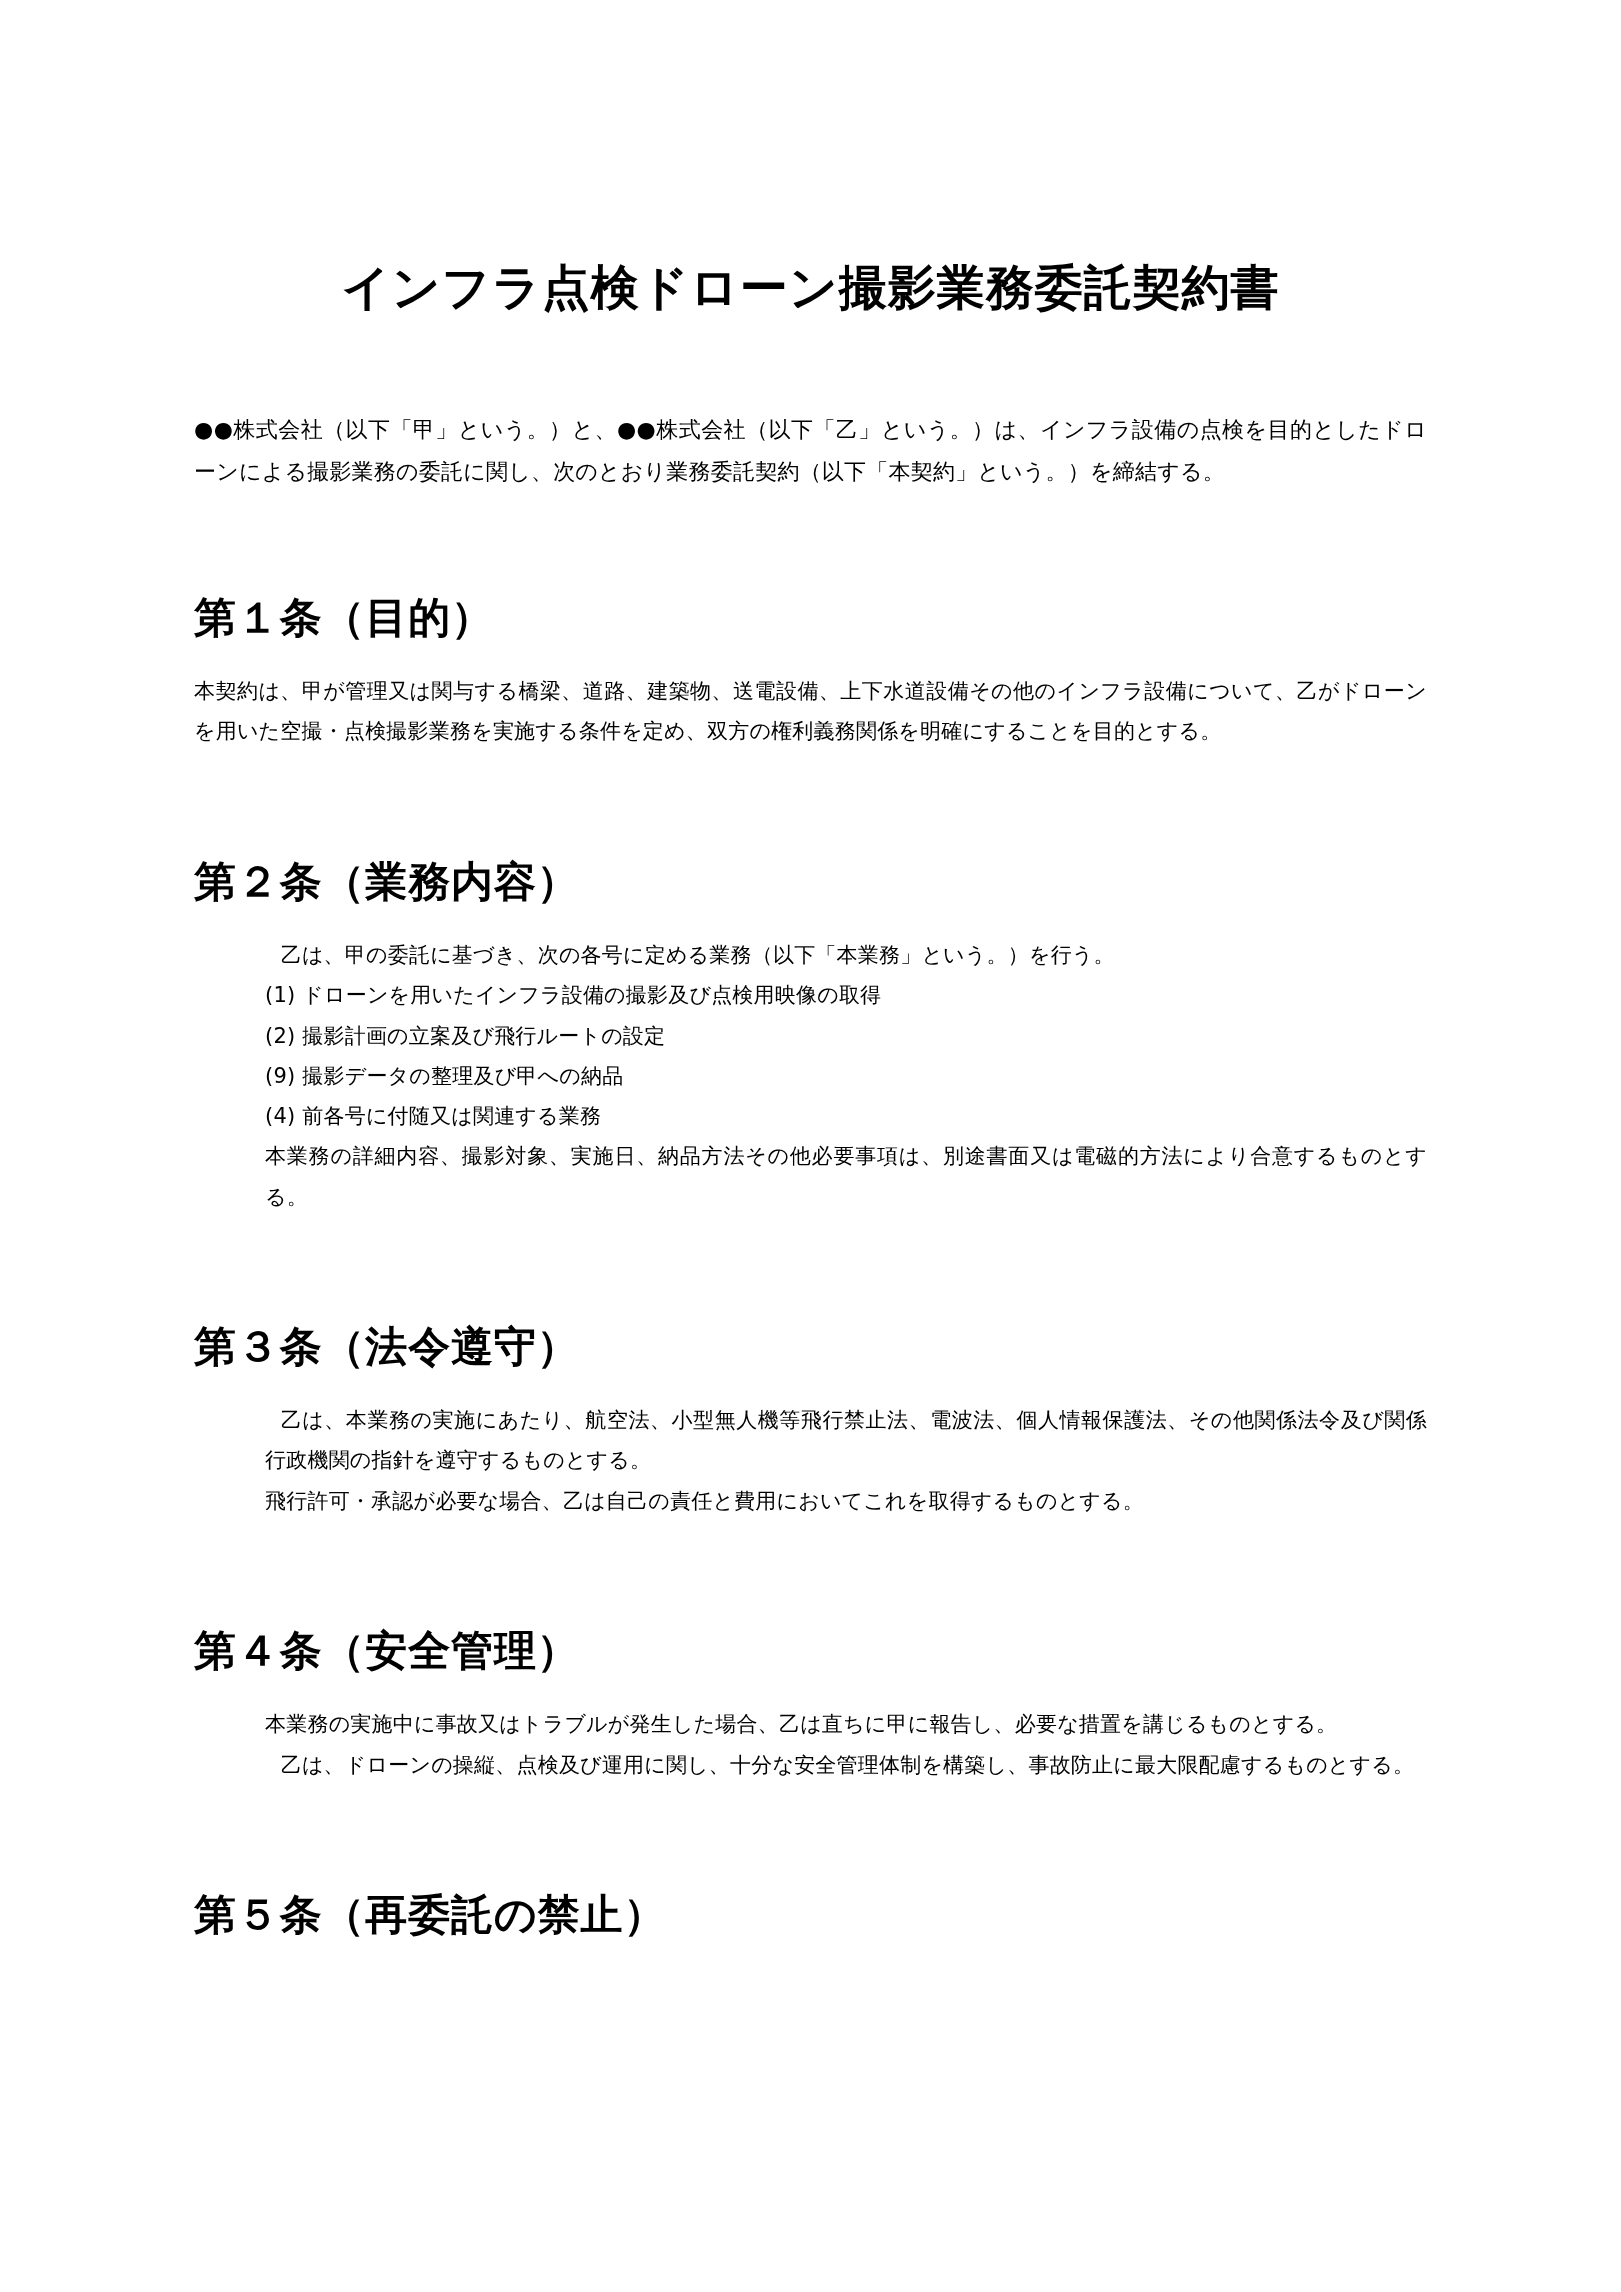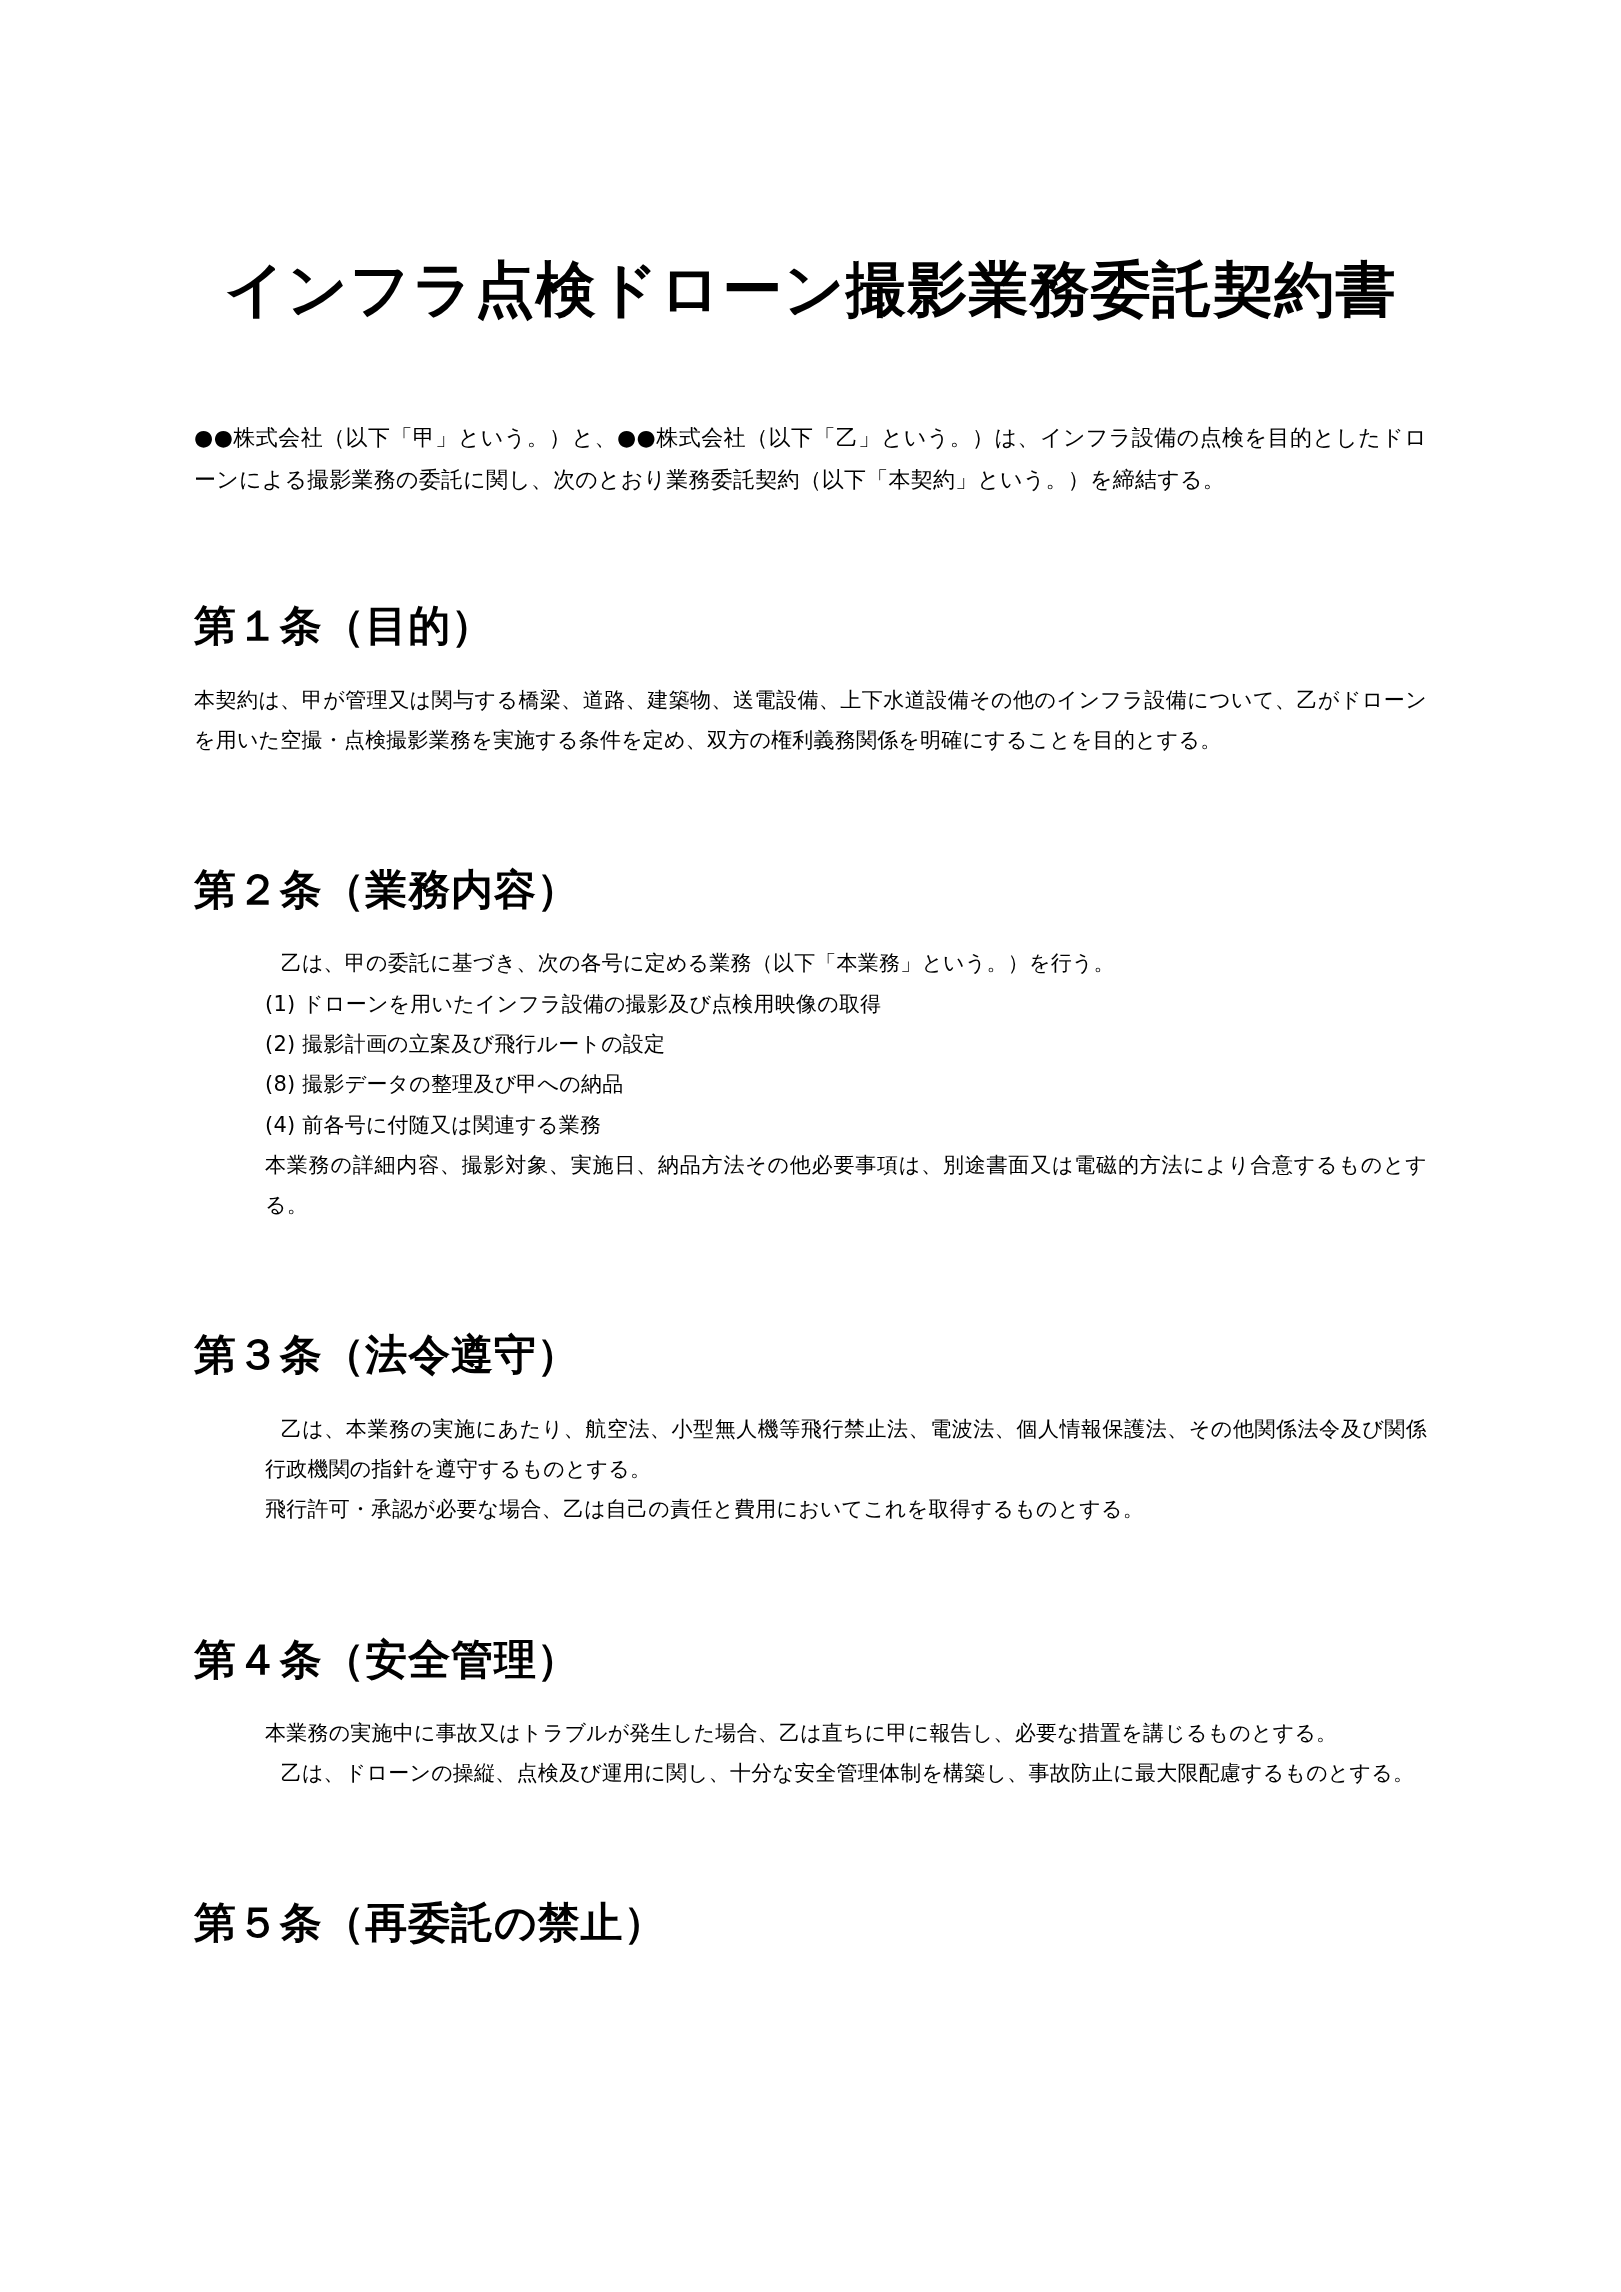--- a/index.html
+++ b/index.html
@@ -17,24 +17,24 @@
   .page {
     position: relative;
     width: 1621px;
     height: 2293px;
     box-sizing: border-box;
     padding: 0;
     overflow: hidden;
   }
   .doc-title {
     text-align: center;
-    font-size: 60px;
+    font-size: 48px;
     font-weight: bold;
     letter-spacing: 0.02em;
-    margin: 0;
+    margin: 6px;
     padding: 253px 0 0 0;
     line-height: 1.2;
   }
   .content {
     margin: 8px auto;
     width: 1233px;
     padding-top: 84px;
   }
   .preamble {
     font-size: 22px;
@@ -89,21 +89,21 @@
         <p class="para">本契約は、甲が管理又は関与する橋梁、道路、建築物、送電設備、上下水道設備その他のインフラ設備について、乙がドローンを用いた空撮・点検撮影業務を実施する条件を定め、双方の権利義務関係を明確にすることを目的とする。</p>
       </div>
     </section>
 
     <section class="article article-gap">
       <h2 class="article-heading">第２条（業務内容）</h2>
       <div class="article-body indent">
         <p class="para first-line-indent">乙は、甲の委託に基づき、次の各号に定める業務（以下「本業務」という。）を行う。</p>
         <p class="para">(1) ドローンを用いたインフラ設備の撮影及び点検用映像の取得</p>
         <p class="para">(2) 撮影計画の立案及び飛行ルートの設定</p>
-        <p class="para">(8) 撮影データの整理及び甲への納品</p>
+        <p class="para">(9) 撮影データの整理及び甲への納品</p>
         <p class="para">(4) 前各号に付随又は関連する業務</p>
         <p class="para">本業務の詳細内容、撮影対象、実施日、納品方法その他必要事項は、別途書面又は電磁的方法により合意するものとする。</p>
       </div>
     </section>
 
     <section class="article article-gap">
       <h2 class="article-heading">第３条（法令遵守）</h2>
       <div class="article-body indent">
         <p class="para first-line-indent">乙は、本業務の実施にあたり、航空法、小型無人機等飛行禁止法、電波法、個人情報保護法、その他関係法令及び関係行政機関の指針を遵守するものとする。</p>
         <p class="para">飛行許可・承認が必要な場合、乙は自己の責任と費用においてこれを取得するものとする。</p>

